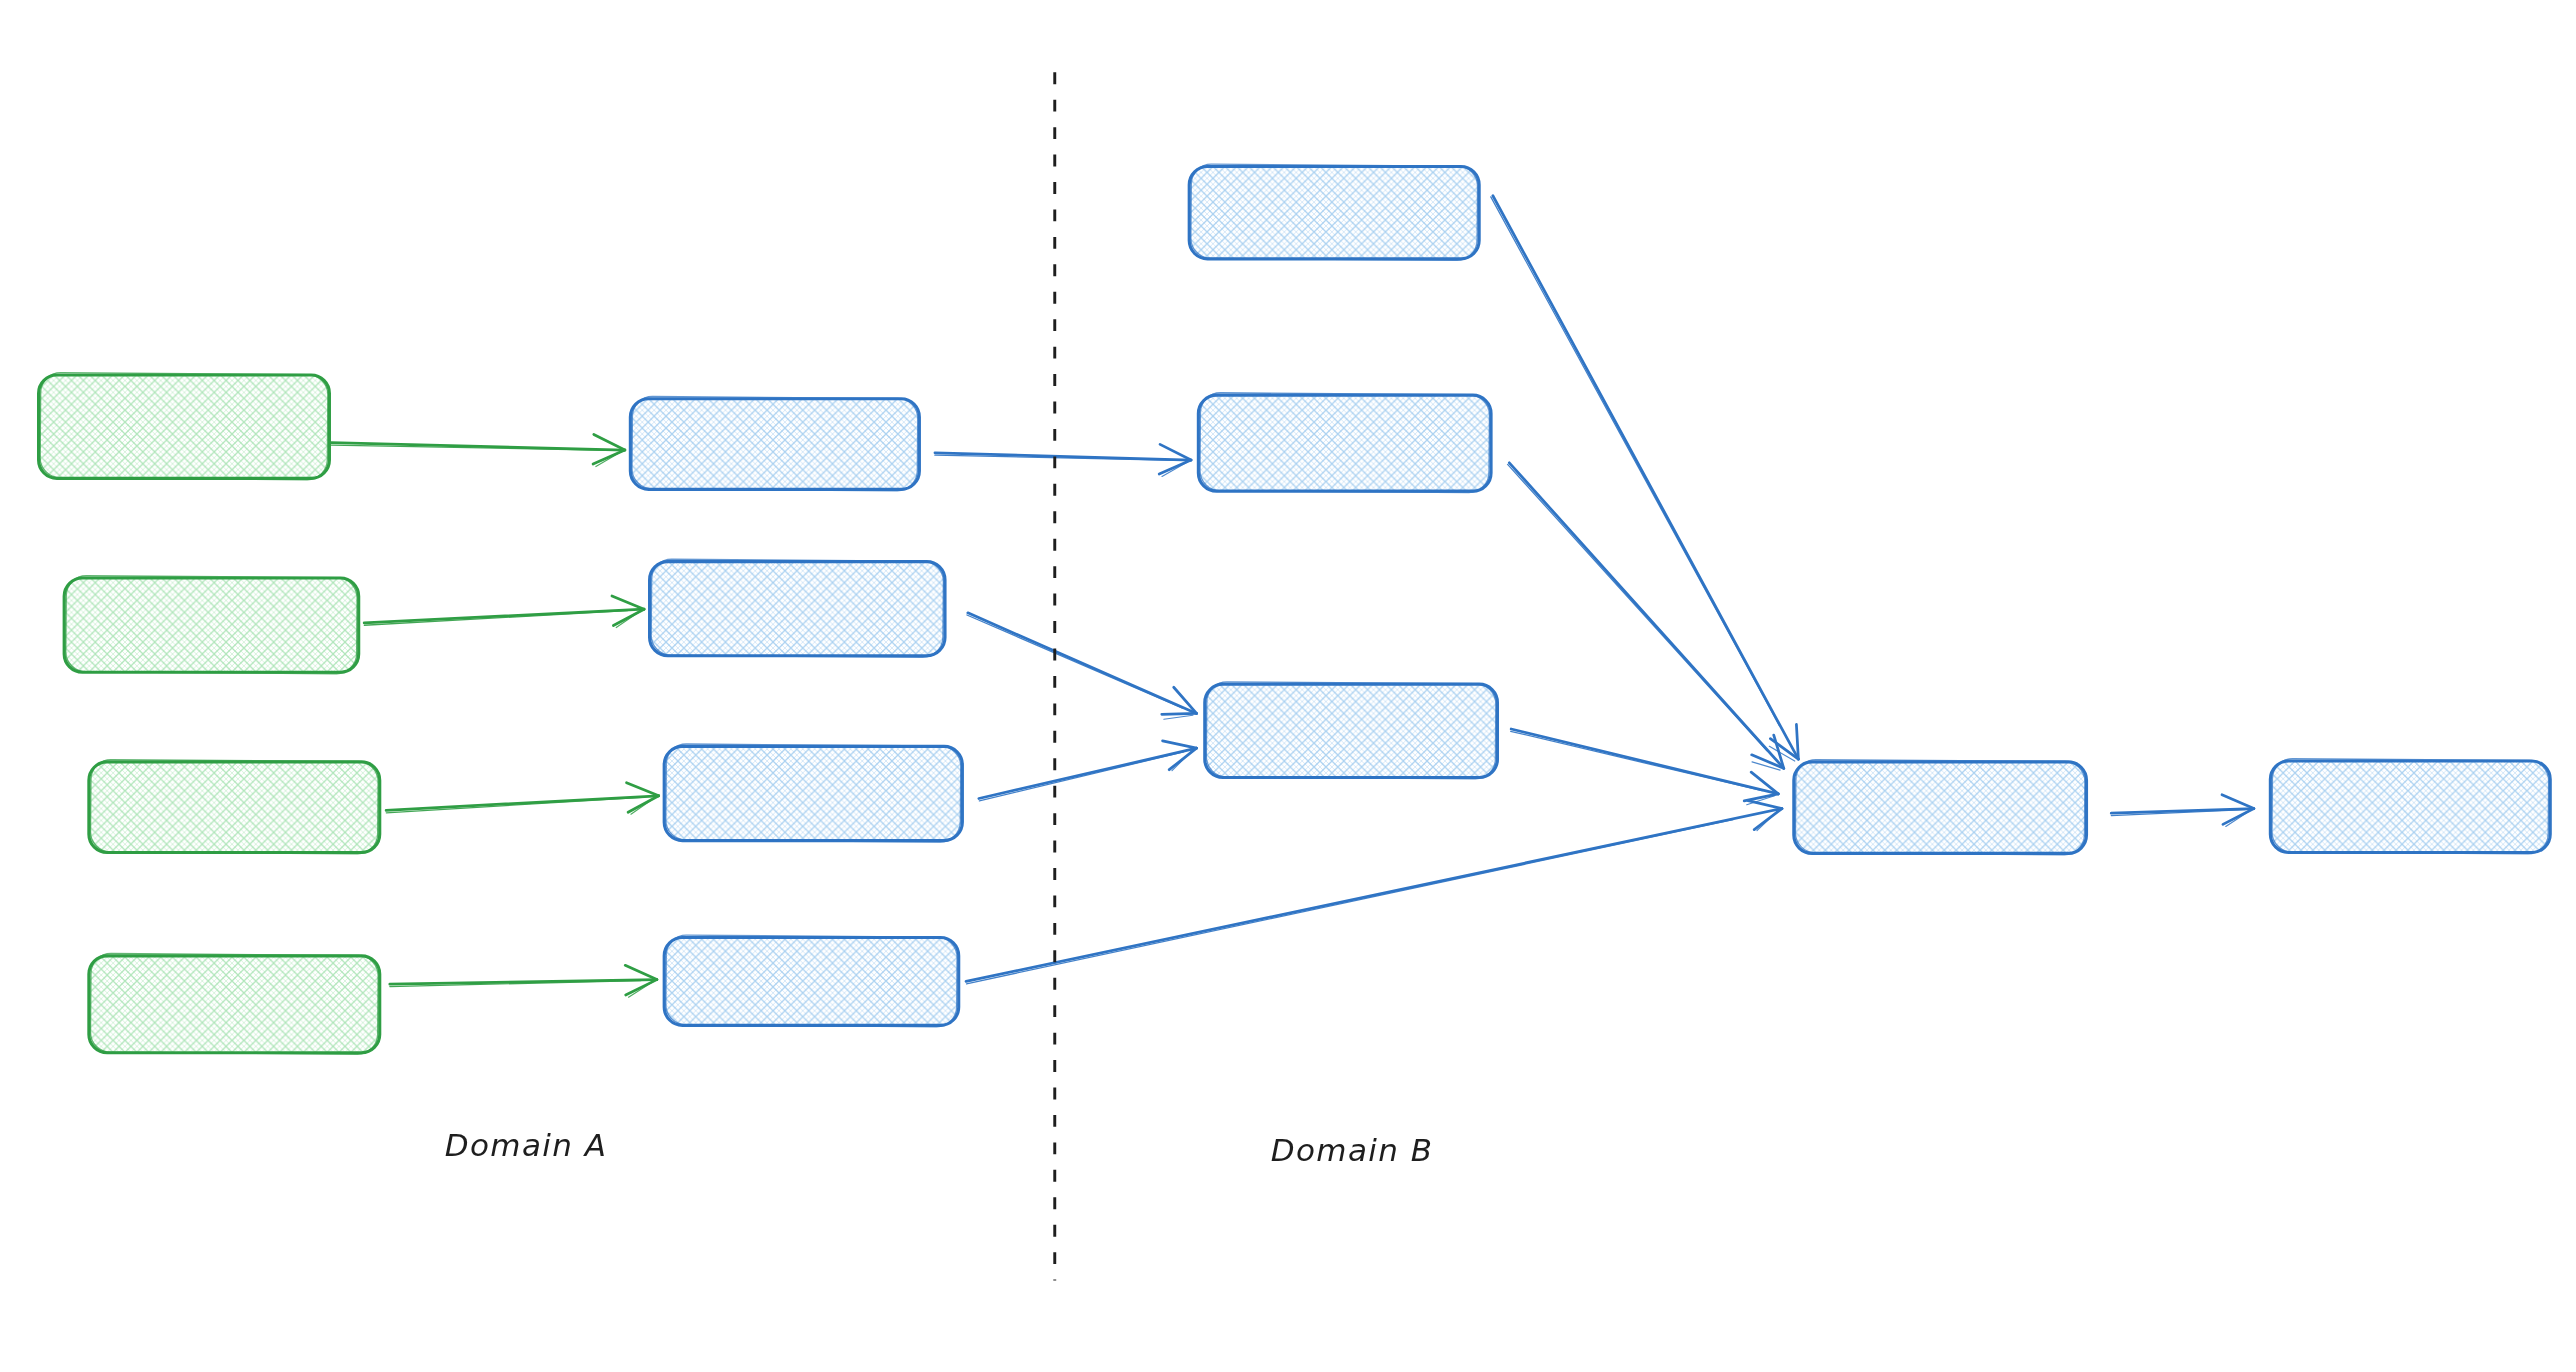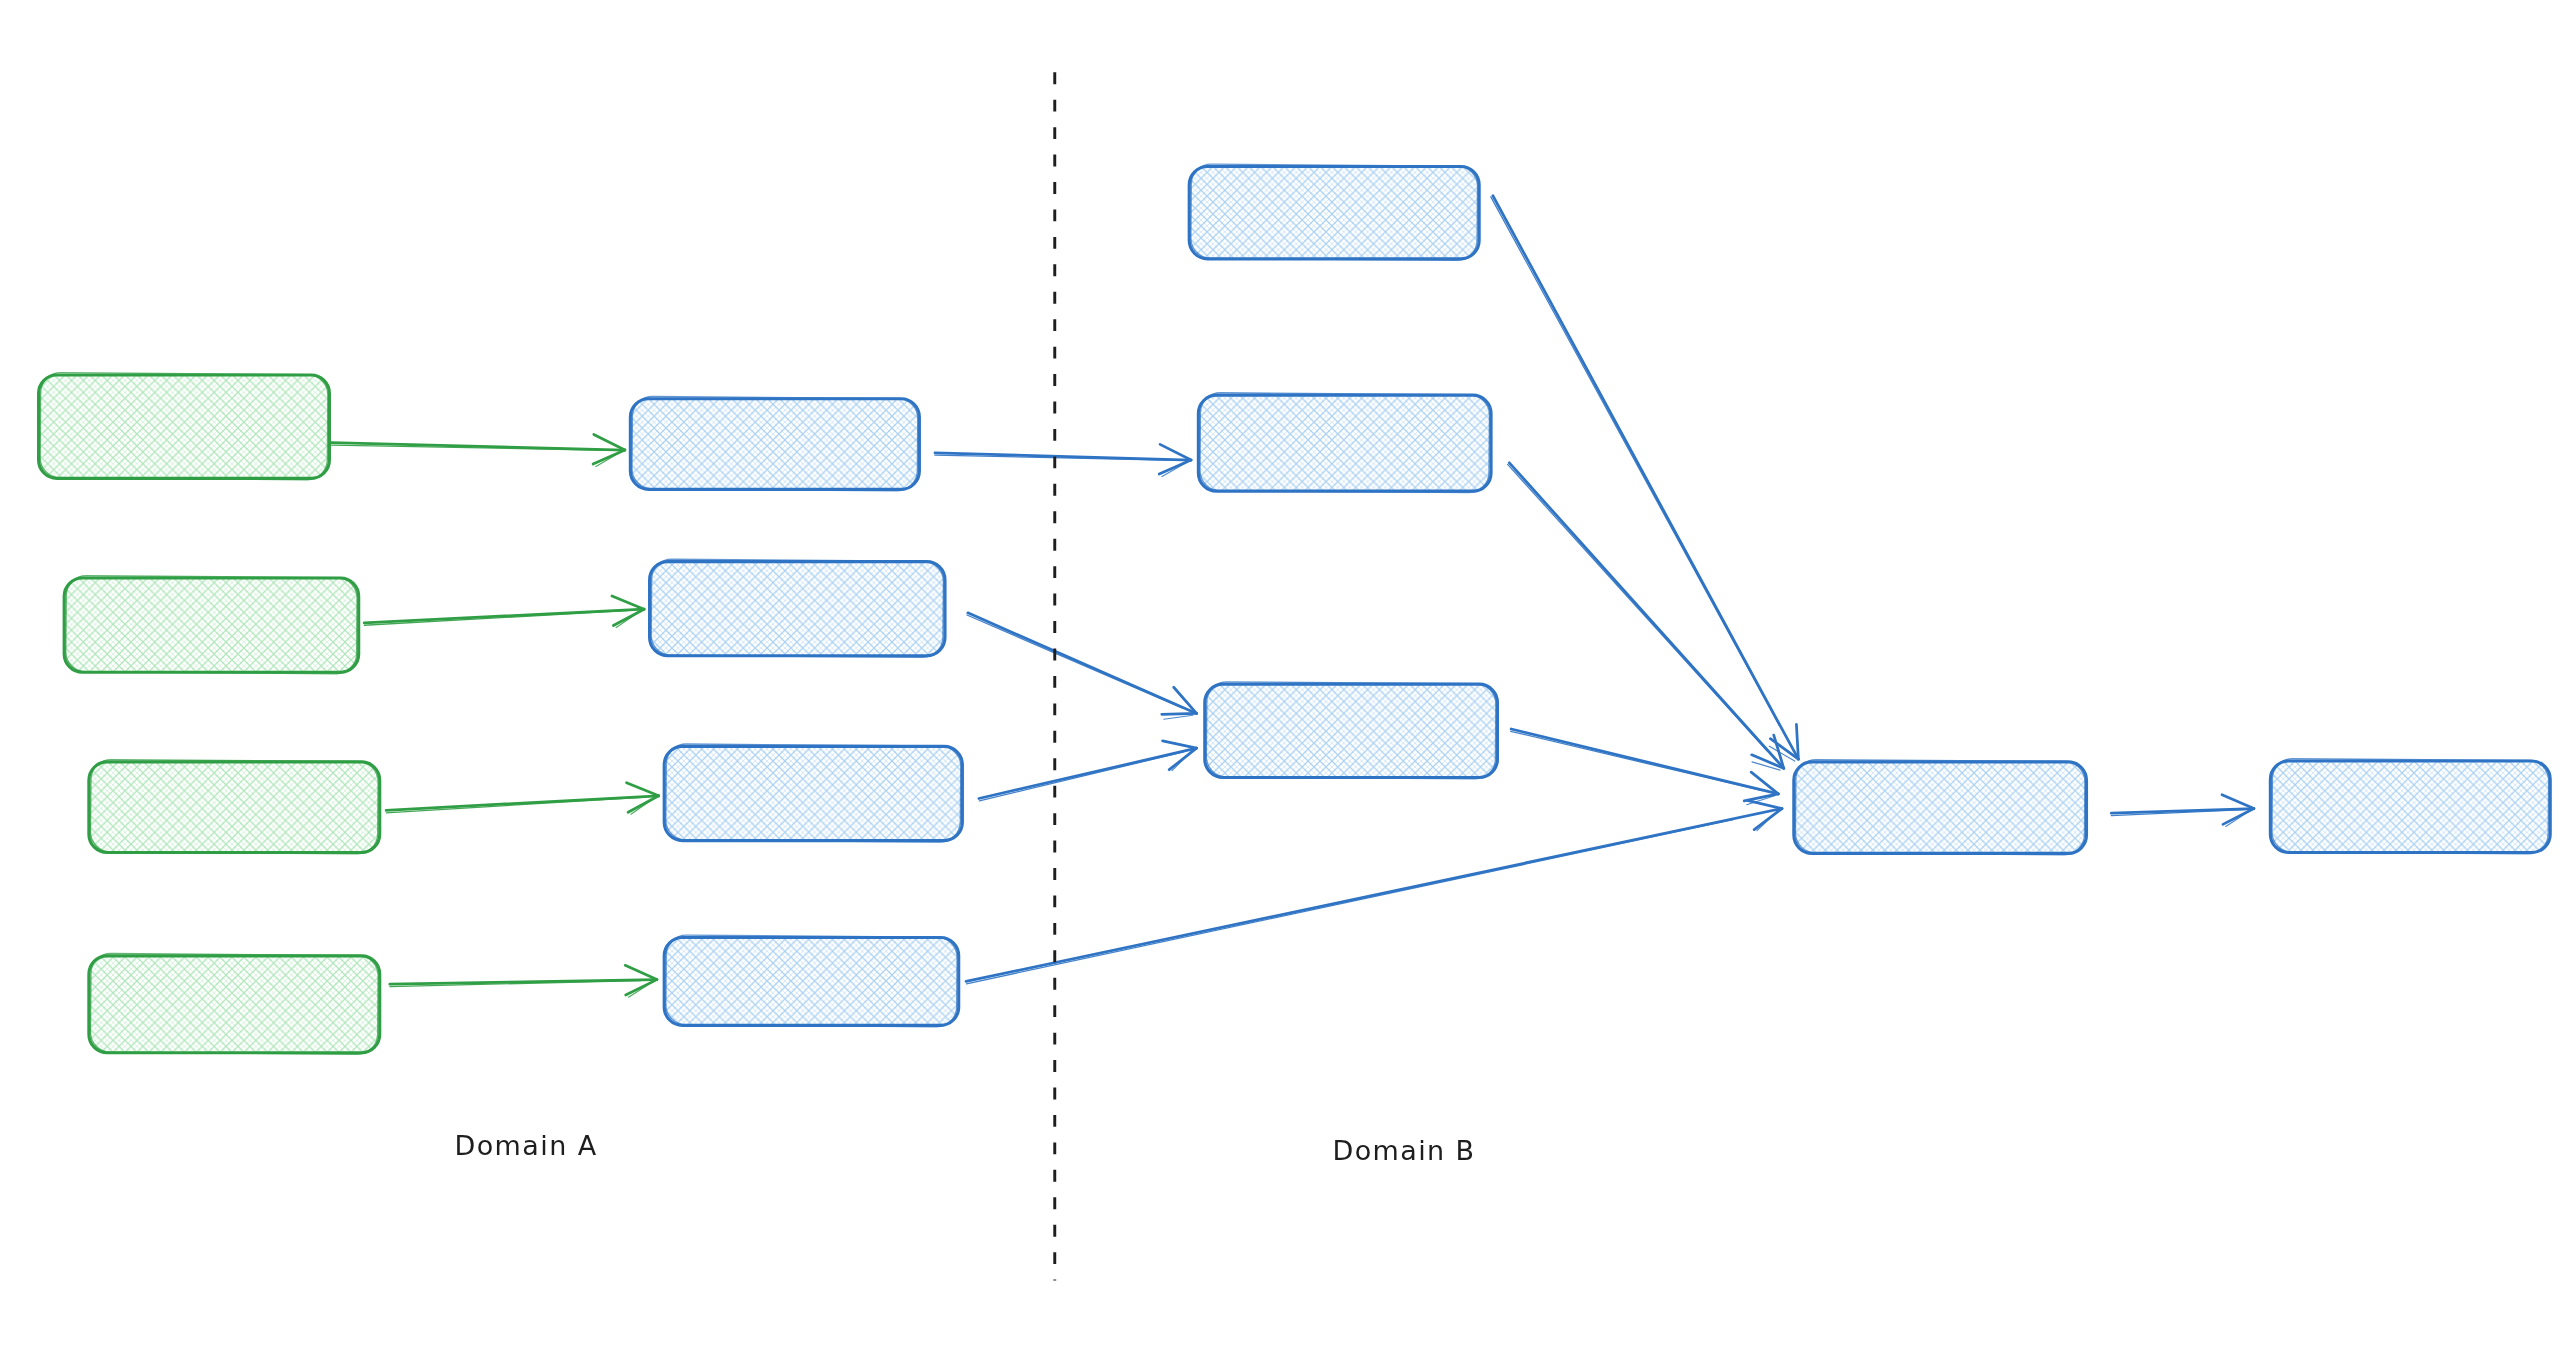--- a/index.html
+++ b/index.html
@@ -17,25 +17,26 @@
   }
   .canvas svg {
     position: absolute;
     left: 0;
     top: 0;
   }
   .domain-label {
     position: absolute;
     transform: translate(-50%, -50%);
     font-family: "DejaVu Sans", sans-serif;
-    font-size: 27px;
+    font-size: 31px;
     letter-spacing: 1.4px;
     color: #1e1e1e;
     white-space: nowrap;
     user-select: none;
+    font-style: italic;
   }
 </style>
 </head>
 <body>
 
 <div class="canvas">
   <svg id="diagram-svg" width="2576" height="1372" viewBox="0 0 2816 1500">
       <defs>
         <pattern id="hatch-green" width="13" height="13" patternUnits="userSpaceOnUse">
           <path d="M-2,-2 L15,15 M15,-2 L-2,15" stroke="#a9e4b4" stroke-width="1.4" fill="none" opacity="0.9"></path>
@@ -195,15 +196,15 @@
           <line x1="2308" y1="889" x2="2464" y2="884" stroke="#2f74c4" stroke-width="3" stroke-linecap="round"></line>
           <line x1="2308.0832905627553" y1="891.5986655579654" x2="2454.6649871688264" y2="885.0795996673896" stroke="#2f74c4" stroke-width="1.4" stroke-linecap="round" opacity="0.9"></line>
           <line x1="2464" y1="884" x2="2430.1555886834185" y2="901.2787679721107" stroke="#2f74c4" stroke-width="3" stroke-linecap="round"></line>
           <line x1="2464" y1="884" x2="2429.1185763493327" y2="868.9239831486344" stroke="#2f74c4" stroke-width="3" stroke-linecap="round"></line>
           <line x1="2460" y1="886" x2="2433.269031392562" y2="903.5913421121912" stroke="#2f74c4" stroke-width="1.3" stroke-linecap="round" opacity="0.85"></line>
         </g>
       </g>
       <line x1="1153" y1="79" x2="1153" y2="1400" stroke="#1e1e1e" stroke-width="3.2" stroke-dasharray="13 17"></line>
     </svg>
   <div class="domain-label" style="left: 526px; top: 1145px; color: rgb(30, 30, 30);">Domain A</div>
-  <div class="domain-label" style="left: 1404px; top: 1150px; color: rgb(30, 30, 30);">Domain B</div>
+  <div class="domain-label" style="left: 1352px; top: 1150px; color: rgb(30, 30, 30);">Domain B</div>
 </div>
 
 
 </body></html>

